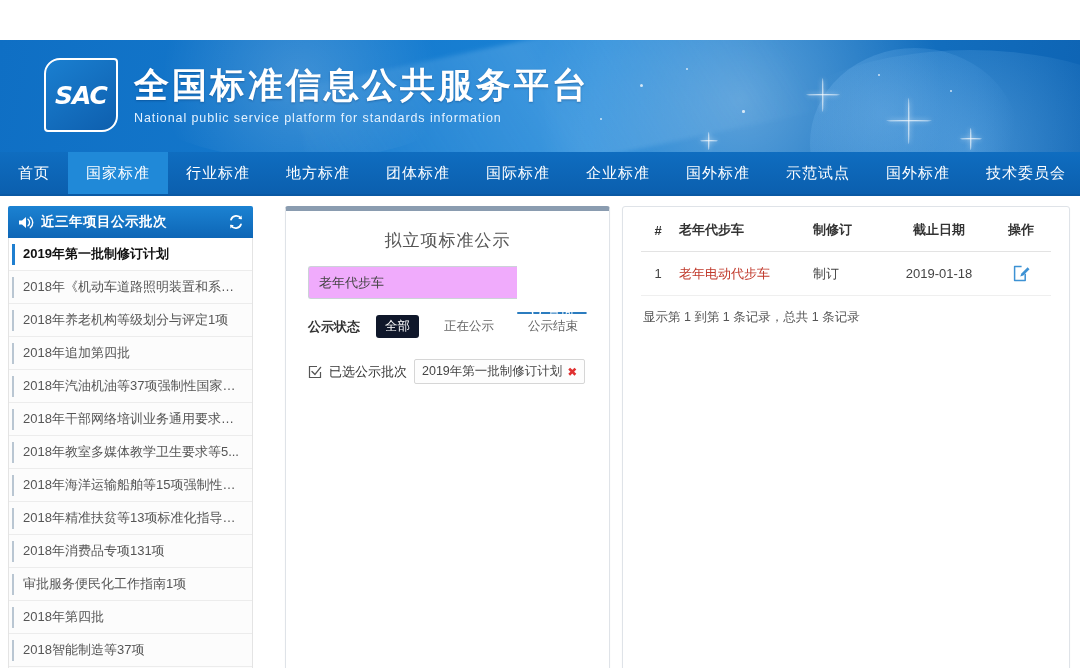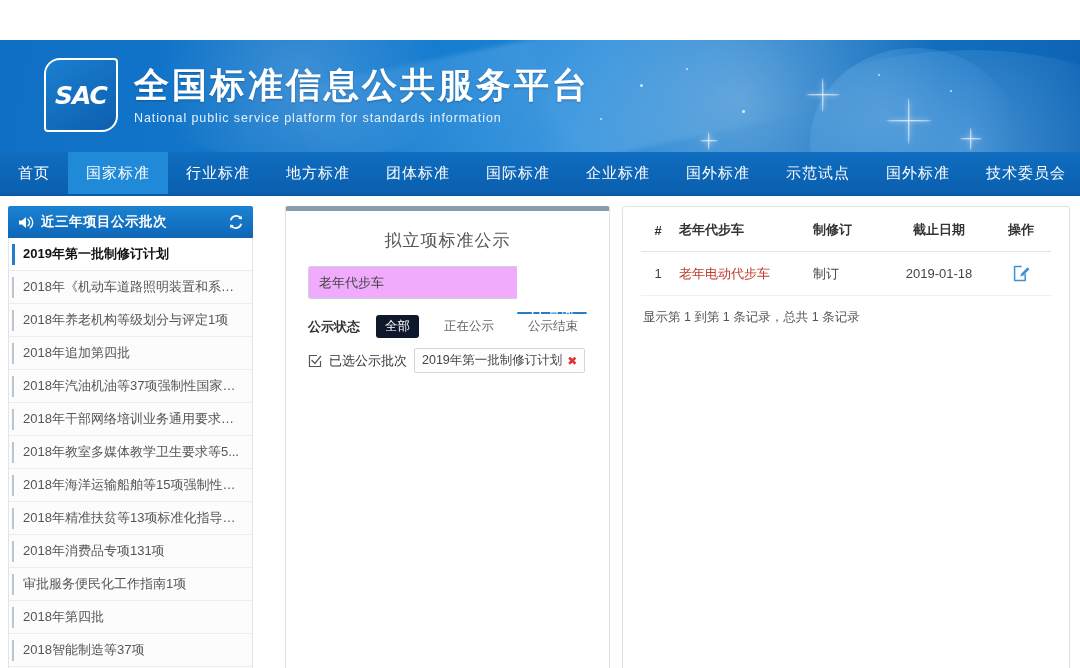--- a/index.html
+++ b/index.html
@@ -189,21 +189,21 @@
     margin-top: 46px;
   }
 
   .filter-row { display: flex; align-items: center; margin-top: 16px; gap: 16px; }
   .filter-label { font-size: 13px; color: #333; font-weight: bold; }
   .chip {
     font-size: 12.5px; color: #666; padding: 3px 9px; border-radius: 3px; cursor: pointer;
   }
   .chip.active { background: #0f172a; color: #ffffff; }
 
-  .batch-row { display: flex; align-items: center; margin-top: 10px; gap: 7px; }
+  .batch-row { display: flex; align-items: center; margin-top: 21px; gap: 7px; }
   .batch-label { font-size: 13px; color: #333; }
   .tag {
     border: 1px solid #d6d6d6; background: #fdfdfd;
     border-radius: 2px; padding: 3px 7px;
     font-size: 12.5px; color: #444;
     display: flex; align-items: center; gap: 5px;
   }
   .tag .x { color: #e03030; font-size: 12px; cursor: pointer; font-weight: bold; }
 
   .card.table-card { flex: 1; padding: 0 18px; }

